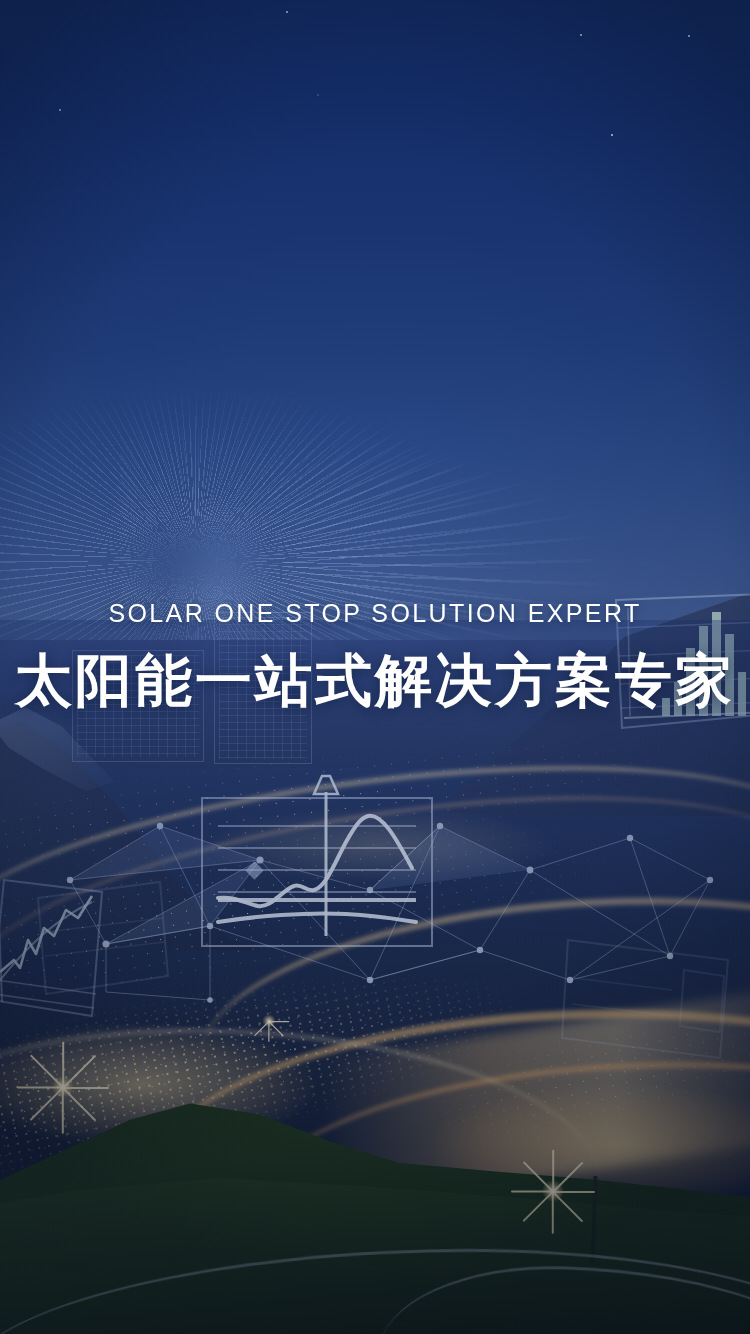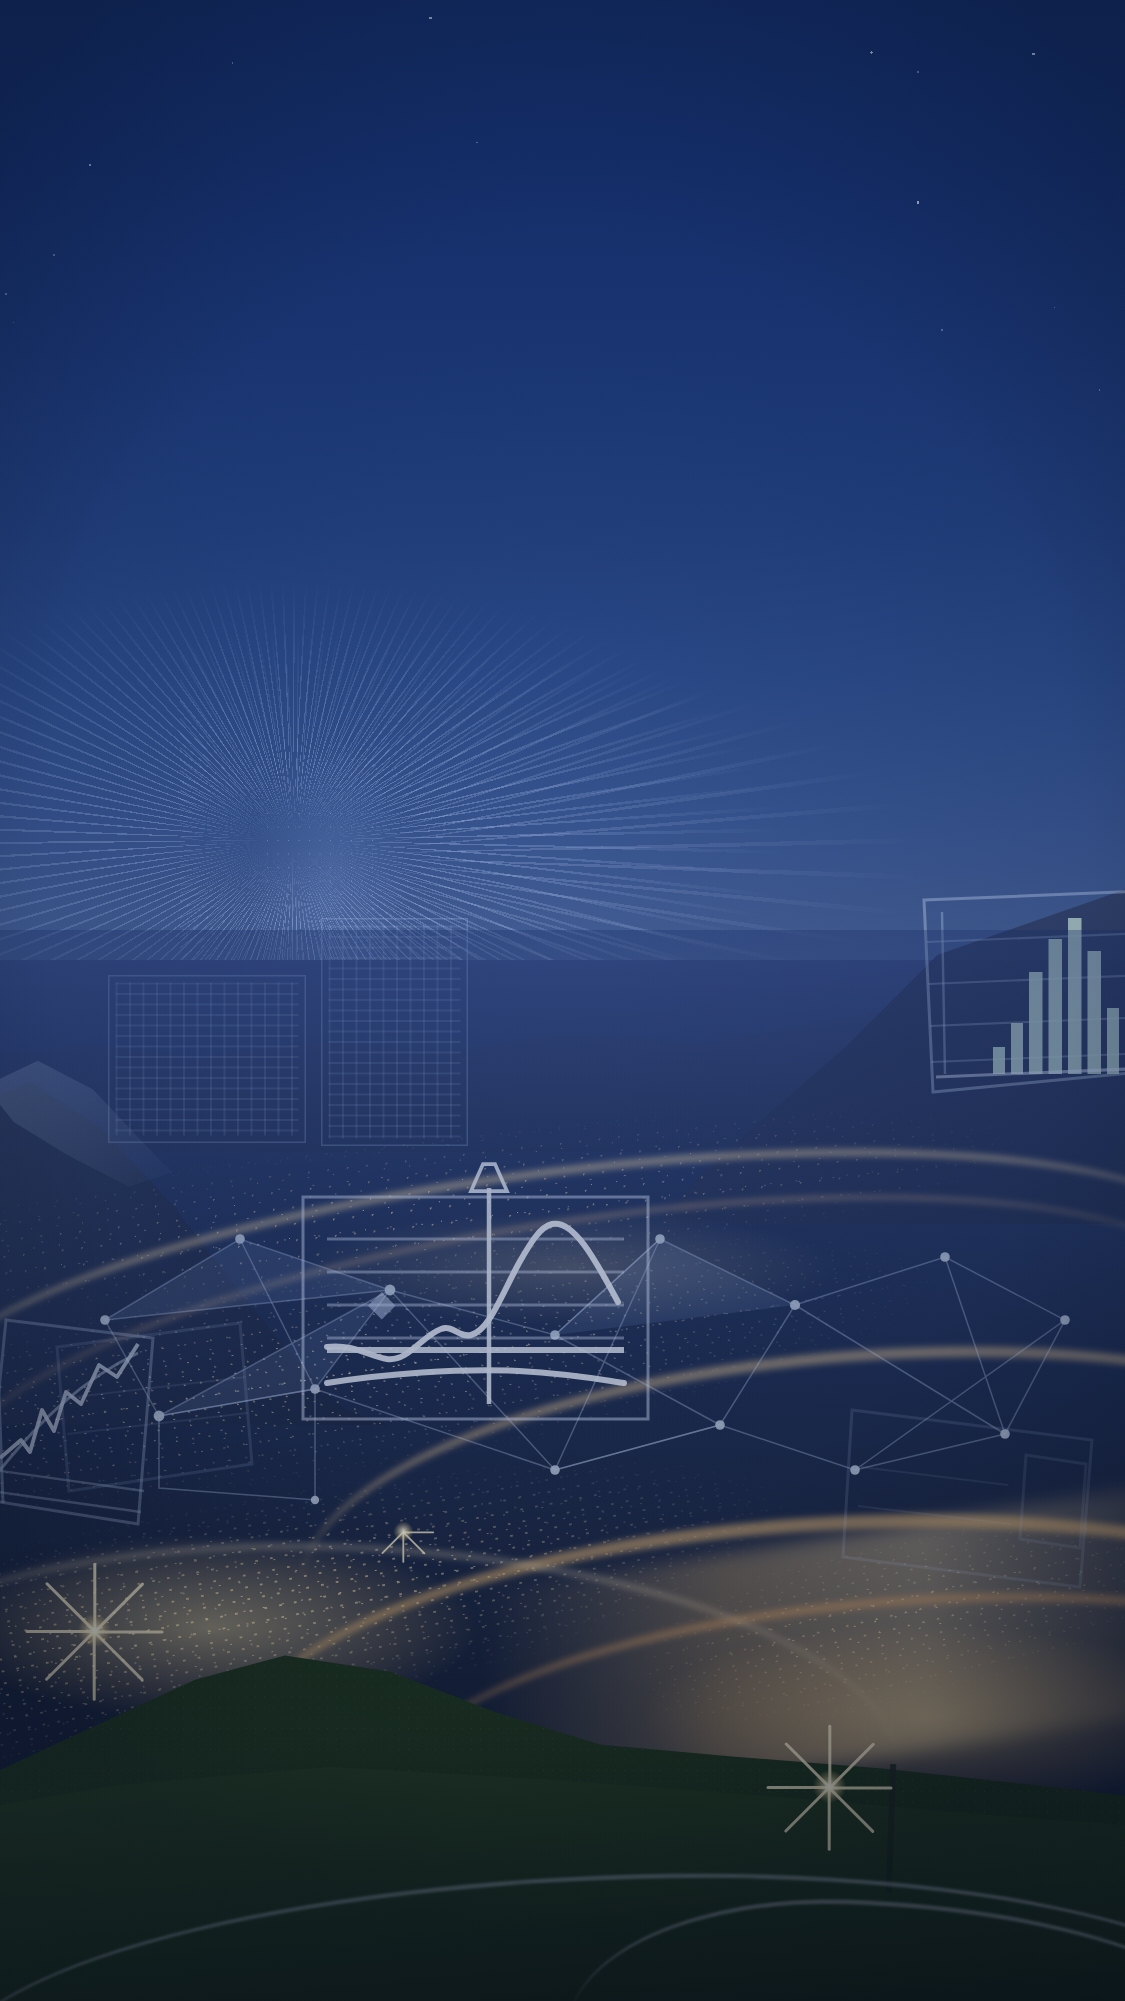--- a/index.html
+++ b/index.html
@@ -495,14 +495,18 @@
   <div class="flare f3">
     <i style="width:34px;transform:rotate(0deg)"></i>
       <i style="width:34px;transform:rotate(90deg)"></i>
     <i style="width:34px;transform:rotate(45deg)"></i>
       <i style="width:34px;transform:rotate(135deg)"></i>
   </div>
 
   <div class="bluewash"></div>
   <div class="vignette"></div>
 
+  <div class="copy">
+    <p class="eyebrow">SOLAR ONE STOP SOLUTION EXPERT</p>
+    <h1 class="headline">太阳能一站式解决方案专家</h1>
+  </div>
 
 </div>
 
 </body></html>

